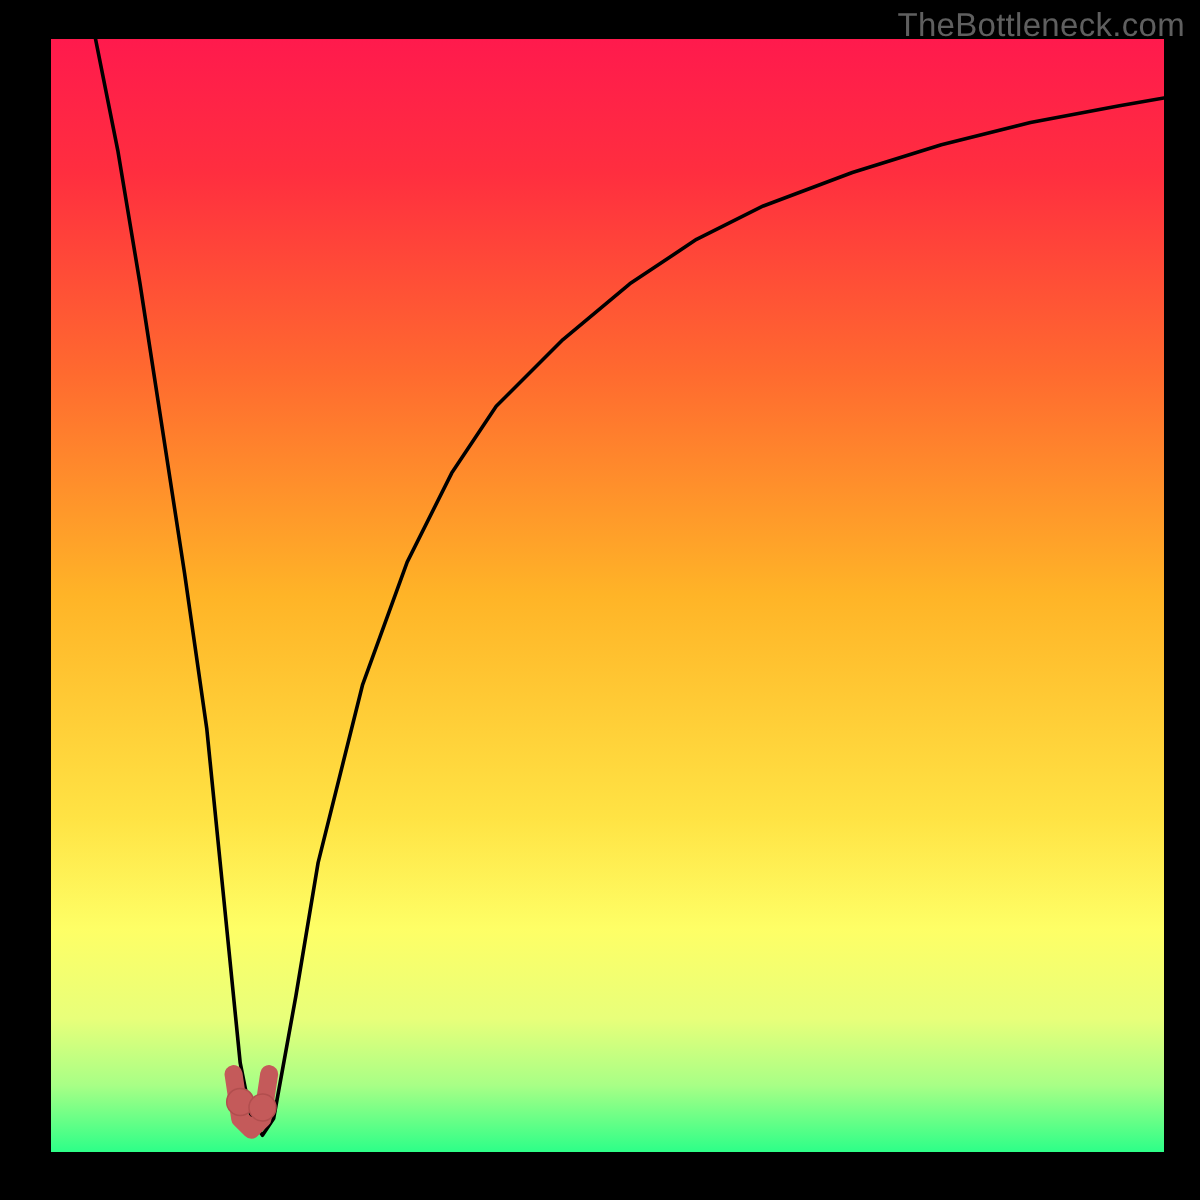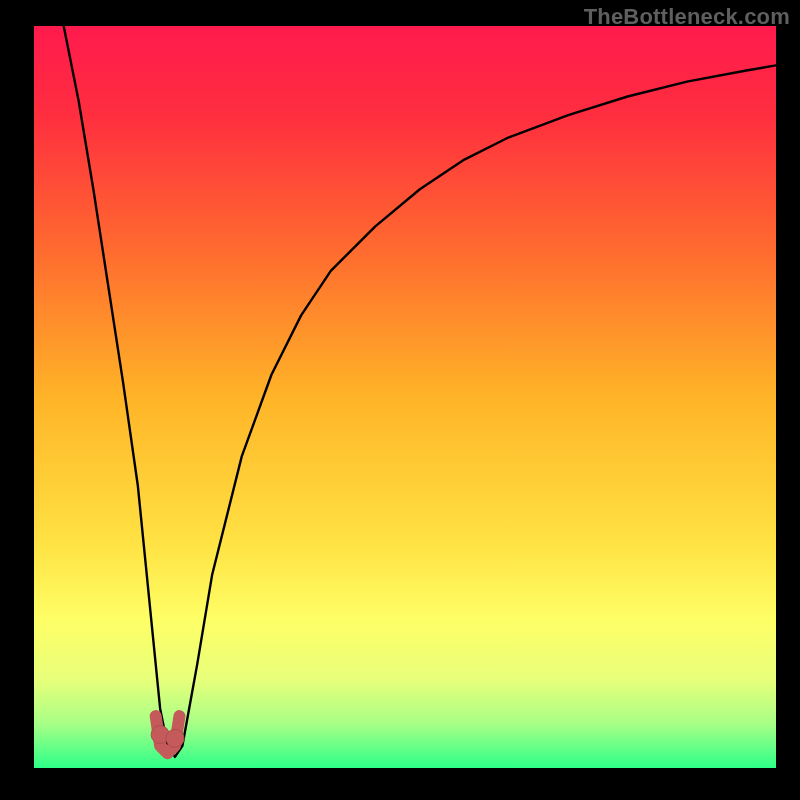--- a/index.html
+++ b/index.html
@@ -34,21 +34,21 @@
   .curve {
     position: absolute;
     inset: 0;
   }
   .watermark {
     position: absolute;
     top: 4px;
     right: 10px;
     font-family: Arial, Helvetica, sans-serif;
     font-size: 22px;
-    font-weight: 700;
+    font-weight: 400;
     color: #5f5f5f;
     letter-spacing: 0.2px;
     user-select: none;
   }
 </style>
 </head>
 <body>
 
 <div class="frame">
 

